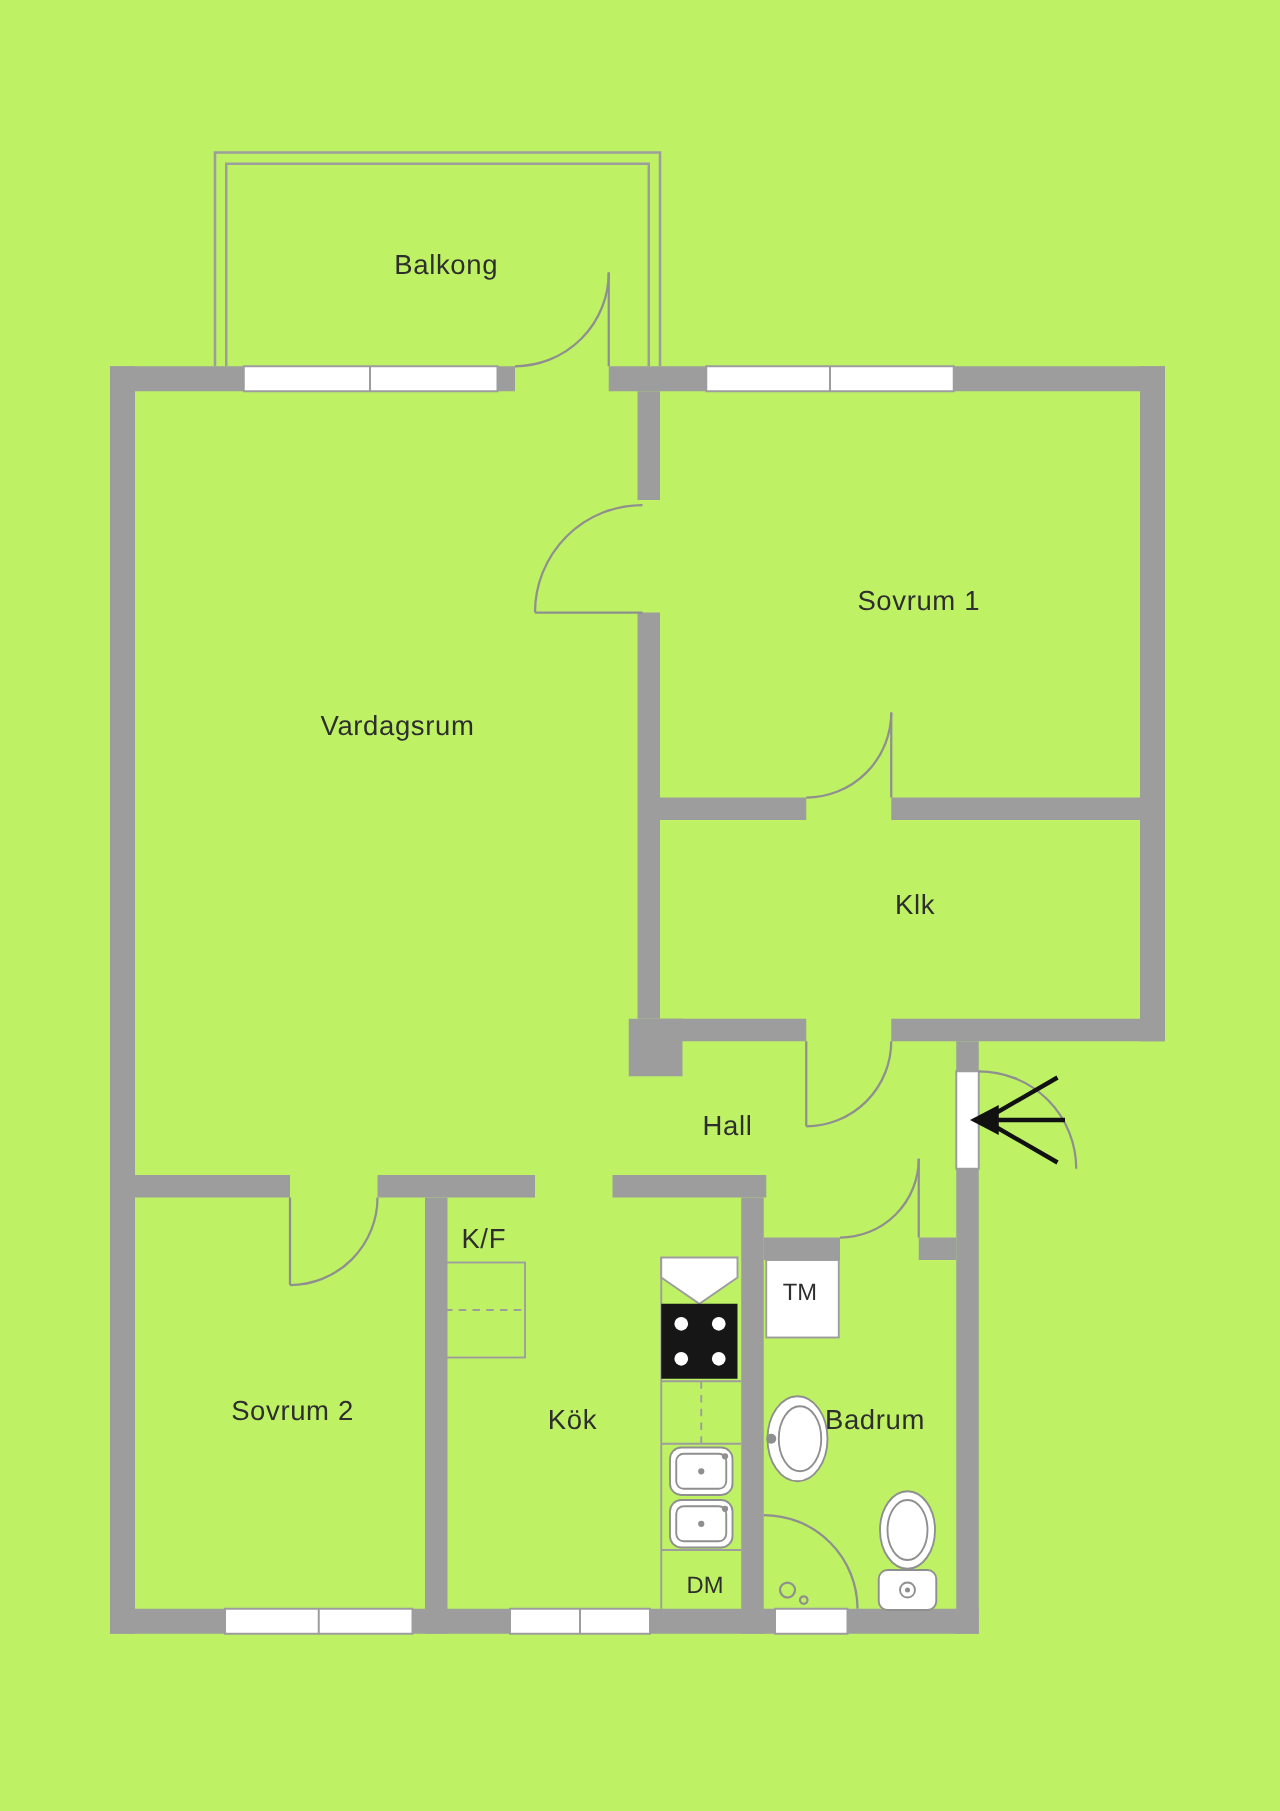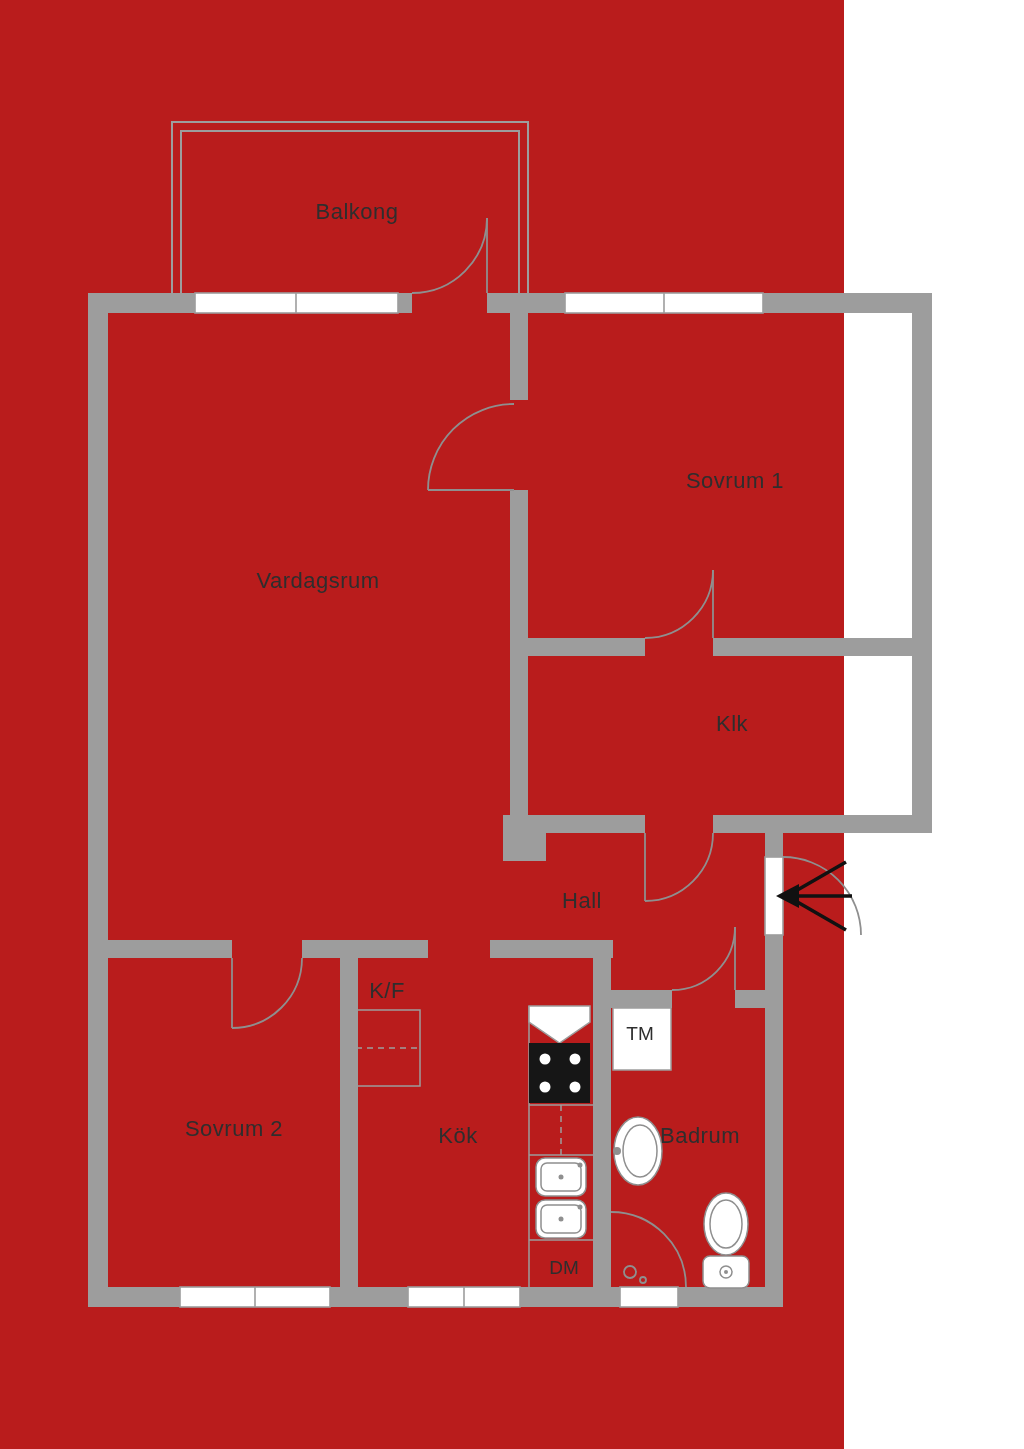--- a/index.html
+++ b/index.html
@@ -1,20 +1,20 @@
 <!DOCTYPE html>
 <html><head>
 <meta charset="utf-8">
 <style>
   html, body { margin: 0; padding: 0; background: #ffffff; }
   .page {
     position: relative;
-    width: 844px;
+    width: 1024px;
     height: 1449px;
-    background: #b91c1c;
+    background: #bef264;
     font-family: "Liberation Sans", sans-serif;
   }
   svg { display: block; }
   text.room-label {
     font-family: "Liberation Sans", sans-serif;
     font-size: 22px;
     fill: #2e2e2e;
     letter-spacing: 0.5px;
   }
   text.small-label {

